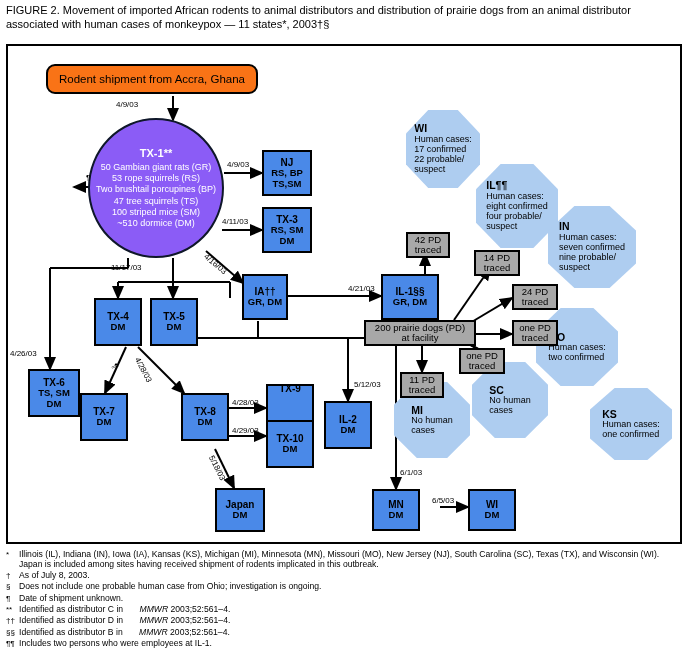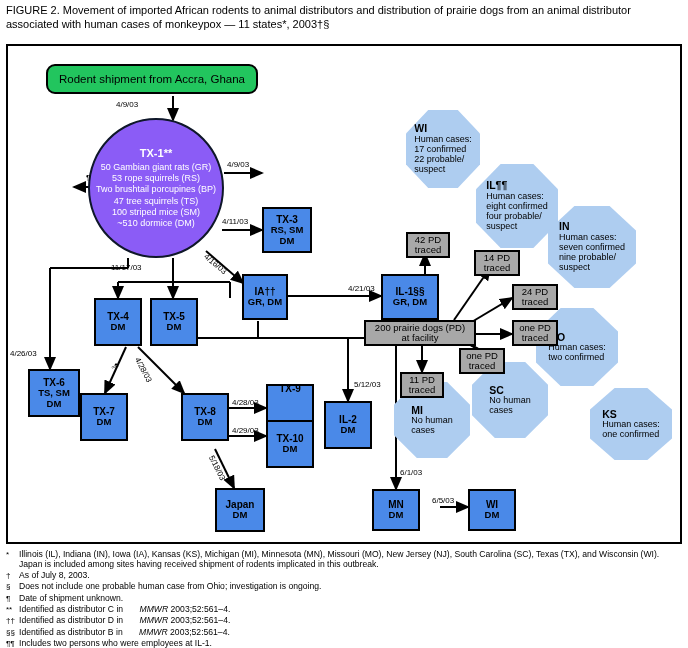--- a/index.html
+++ b/index.html
@@ -10,21 +10,21 @@
   .frame{position:absolute;left:6px;top:44px;width:676px;height:500px;border:2px solid #000;box-sizing:border-box;}
   .canvas{position:absolute;left:0;top:0;width:672px;height:496px;}
   .node{position:absolute;box-sizing:border-box;display:flex;flex-direction:column;
         align-items:center;justify-content:center;text-align:center;}
   .bluebox{background:#4a89e8;border:2px solid #000;color:#000;font-size:10px;line-height:11px;font-weight:bold;}
   .bluebox .sub{font-weight:bold;font-size:9.5px;line-height:10.5px;}
   .graybox{background:#a8a8a8;border:2px solid #000;font-size:9.5px;line-height:10.5px;text-align:center;}
   .circle{background:#8b5cf6;border:2px solid #0f172a;border-radius:50%;color:#fff;}
   .circle .hd{font-size:11px;font-weight:bold;margin-bottom:3px;}
   .circle .ln{font-size:9px;line-height:11.2px;white-space:nowrap;}
-  .rounded{background:#22c55e;border:2px solid #000;border-radius:9px;font-size:11.5px;}
+  .rounded{background:#f97316;border:2px solid #000;border-radius:9px;font-size:11.5px;}
   .octa{background:#aecdf0;font-size:9px;line-height:10.3px;
         clip-path:polygon(30% 0,70% 0,100% 30%,100% 70%,70% 100%,30% 100%,0 70%,0 30%);
         display:flex;align-items:center;justify-content:center;}
   .octwrap{position:absolute;}
   .octa .inner{padding:2px;}
   .octa .hd{font-size:10.5px;font-weight:bold;}
   .lbl{position:absolute;font-size:8px;line-height:9px;background:transparent;white-space:nowrap;}
   .lblr{position:absolute;font-size:8px;line-height:9px;white-space:nowrap;transform-origin:left top;}
   .notes{position:absolute;left:6px;top:549px;width:676px;font-size:8.6px;line-height:10.4px;}
   .notes .row{display:flex;margin-bottom:0px;}
@@ -129,20 +129,25 @@
     <div class="ln">50 Gambian giant rats (GR)</div>
     <div class="ln">53 rope squirrels (RS)</div>
     <div class="ln">Two brushtail porcupines (BP)</div>
     <div class="ln">47 tree squirrels (TS)</div>
     <div class="ln">100 striped mice (SM)</div>
     <div class="ln">~510 dormice (DM)</div>
   </div>
 
   <div class="lbl" style="left:78px;top:127px;">¶</div>
 
+  <div class="node bluebox" style="left:254px;top:104px;width:50px;height:46px;">
+    <span>NJ</span>
+    <span class="sub" style="white-space:pre-line;">RS, BP
+TS,SM</span>
+  </div>
   <div class="lbl" style="left:219px;top:114px;">4/9/03</div>
 
   <div class="node bluebox" style="left:254px;top:161px;width:50px;height:46px;">
     <span>TX-3</span>
     <span class="sub" style="white-space:pre-line;">RS, SM
 DM</span>
   </div>
   <div class="lbl" style="left:214px;top:171px;">4/11/03</div>
 
   <div class="node bluebox" style="left:234px;top:228px;width:46px;height:46px;">

